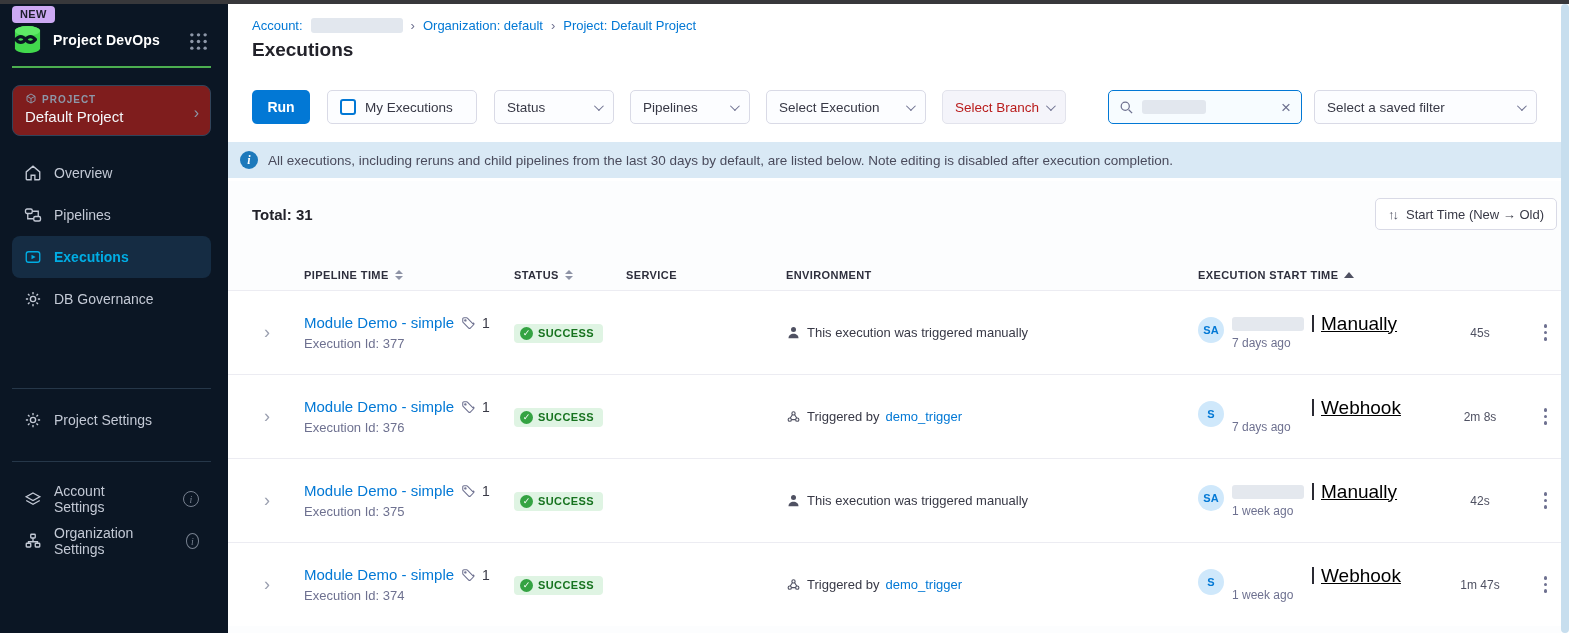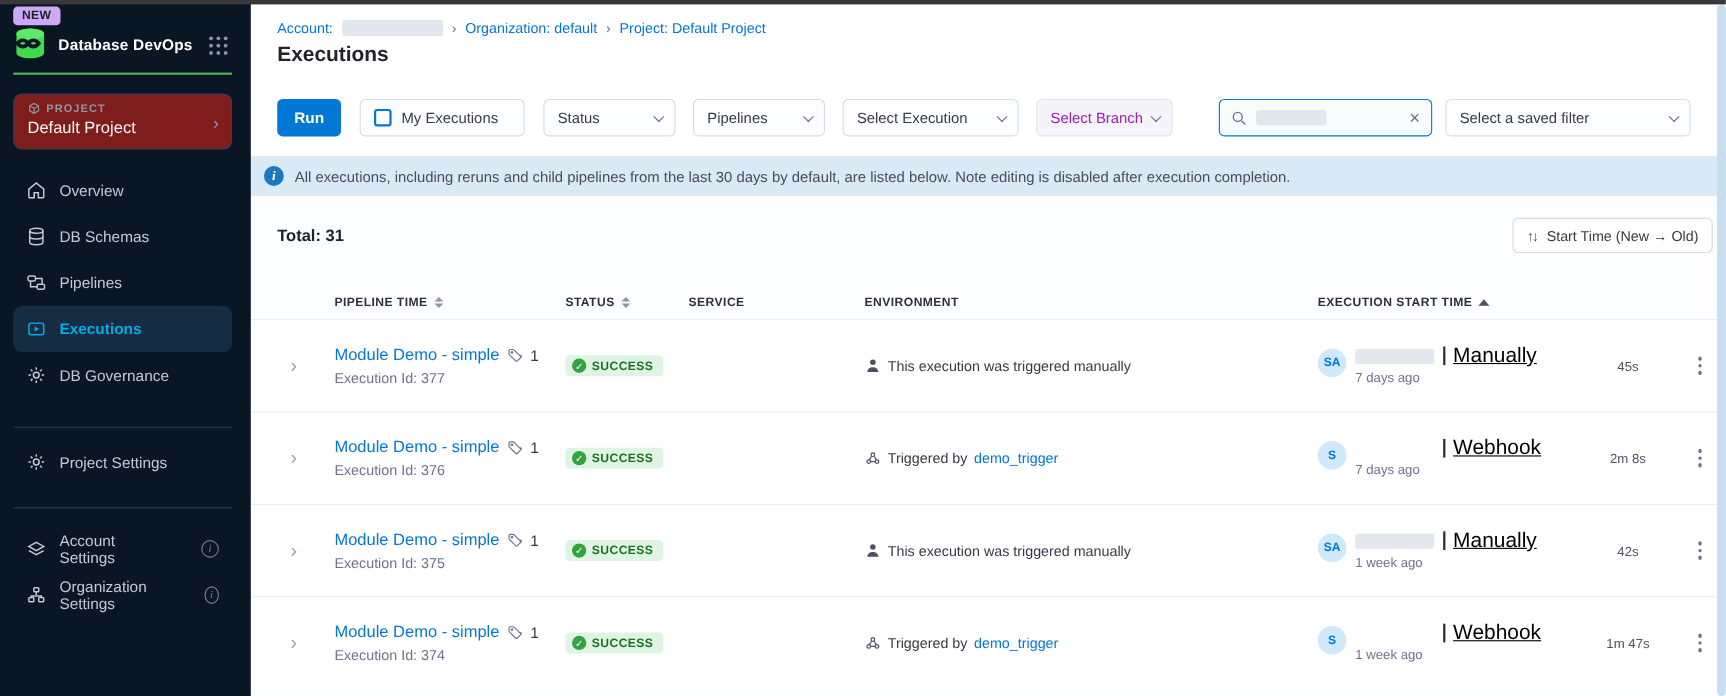--- a/index.html
+++ b/index.html
@@ -43,21 +43,21 @@
   .toolbar { display:flex; align-items:center; height:34px; margin:29px 0 0 24px; }
   .btn-run { width:58px; height:34px; background:#0278d5; border:none; border-radius:5px; color:#fff; font-size:14px; font-weight:bold; cursor:pointer; font-family:inherit; }
   .ctrl { height:34px; display:flex; align-items:center; background:#fcfdff; border:1px solid #d9dae6; border-radius:5px; font-size:13.5px; color:#383946; padding:11px 12px; cursor:pointer; }
   .ctrl .chev { margin-left:auto; }
   .chev { width:7px; height:7px; border-right:1.6px solid #6e7190; border-bottom:1.6px solid #6e7190; transform:rotate(45deg) translateY(-2px); flex-shrink:0; }
   .checkbox { width:16px; height:16px; border:2px solid #0278d5; border-radius:3px; background:#fff; margin-right:9px; flex-shrink:0; }
   .my-exec { width:150px; margin-left:17px; }
   .dd-status { width:120px; margin-left:17px; justify-content:space-between; }
   .dd-pipelines { width:120px; margin-left:16px; justify-content:space-between; }
   .dd-repo { width:160px; margin-left:16px; justify-content:space-between; }
-  .dd-branch { width:124px; margin-left:16px; justify-content:space-between; background:#f4f4fa; color:#a21caf; border-color:#e2e3ec; cursor:default; }
+  .dd-branch { width:124px; margin-left:16px; justify-content:space-between; background:#f4f4fa; color:#b91c1c; border-color:#e2e3ec; cursor:default; }
   .search-box { width:194px; height:34px; margin-left:42px; display:flex; align-items:center; gap:8px; border:1.5px solid #0278d5; border-radius:5px; background:#f7fcff; padding:0 10px; cursor:text; }
   .search-box svg { width:15px; height:15px; color:#6e7190; flex-shrink:0; }
   .search-blur { width:64px; height:14px; }
   .search-clear { margin-left:auto; font-size:17px; color:#6e7190; cursor:pointer; line-height:1; }
   .dd-filter { width:223px; margin-left:12px; justify-content:space-between; }
 
   .banner { display:flex; align-items:center; gap:10px; height:36px; background:#d9e9f5; margin-top:18px; padding:0 12px; }
   .banner-icon { width:18px; height:18px; border-radius:50%; background:#1d79bb; color:#fff; font-size:12px; font-weight:bold; font-style:italic; font-family:"Liberation Serif", serif; display:flex; align-items:center; justify-content:center; flex-shrink:0; }
   .banner-text { font-size:13.5px; color:#4a4b5c; }
 
@@ -112,21 +112,21 @@
   <nav class="sidebar">
     <span class="badge-new">NEW</span>
     <div class="logo-row">
       <svg class="logo" viewBox="0 0 32 30">
         <ellipse cx="16" cy="6" rx="13" ry="5" fill="#42d94d"></ellipse>
         <path d="M3 6v18c0 2.8 5.8 5 13 5s13-2.2 13-5V6" fill="#42d94d"></path>
         <ellipse cx="16" cy="6" rx="13" ry="5" fill="#5ee966"></ellipse>
         <path d="M4 15c3-4 7-4 10 0s7 4 10 0" stroke="#0b1624" stroke-width="3.4" fill="none" stroke-linecap="round"></path>
         <path d="M4 15c3 4 7 4 10 0s7-4 10 0" stroke="#0b1624" stroke-width="3.4" fill="none" stroke-linecap="round"></path>
       </svg>
-      <span class="app-title">Database DevOps</span>
+      <span class="app-title">Project DevOps</span>
     </div>
     <svg class="grid-icon" viewBox="0 0 20 20" fill="currentColor">
       <circle cx="3" cy="3" r="1.8"></circle>
         <circle cx="10" cy="3" r="1.8"></circle>
         <circle cx="17" cy="3" r="1.8"></circle>
       <circle cx="3" cy="10" r="1.8"></circle>
         <circle cx="10" cy="10" r="1.8"></circle>
         <circle cx="17" cy="10" r="1.8"></circle>
       <circle cx="3" cy="17" r="1.8"></circle>
         <circle cx="10" cy="17" r="1.8"></circle>
@@ -148,28 +148,20 @@
 
     <div class="nav">
       <div class="nav-item">
         <svg viewBox="0 0 24 24" fill="none" stroke="currentColor" stroke-width="1.8">
             <path d="M3 10.5L12 3l9 7.5V20a1 1 0 01-1 1h-5.5v-6h-5v6H4a1 1 0 01-1-1z"></path>
           </svg>
         <span>Overview</span>
       </div>
       <div class="nav-item">
         <svg viewBox="0 0 24 24" fill="none" stroke="currentColor" stroke-width="1.8">
-            <ellipse cx="12" cy="5" rx="8" ry="3"></ellipse>
-            <path d="M4 5v7c0 1.7 3.6 3 8 3s8-1.3 8-3V5"></path>
-            <path d="M4 12v7c0 1.7 3.6 3 8 3s8-1.3 8-3v-7"></path>
-          </svg>
-        <span>DB Schemas</span>
-      </div>
-      <div class="nav-item">
-        <svg viewBox="0 0 24 24" fill="none" stroke="currentColor" stroke-width="1.8">
             <rect x="2" y="4" width="9" height="6" rx="2"></rect>
             <rect x="13" y="14" width="9" height="6" rx="2"></rect>
             <path d="M11 7h8v7M5 10v7h8"></path>
           </svg>
         <span>Pipelines</span>
       </div>
       <div class="nav-item active">
         <svg viewBox="0 0 24 24" fill="none" stroke="currentColor" stroke-width="1.8">
             <rect x="3" y="5" width="18" height="14" rx="3"></rect>
             <path d="M10 9l5.5 3-5.5 3z" fill="currentColor" stroke="none"></path>

